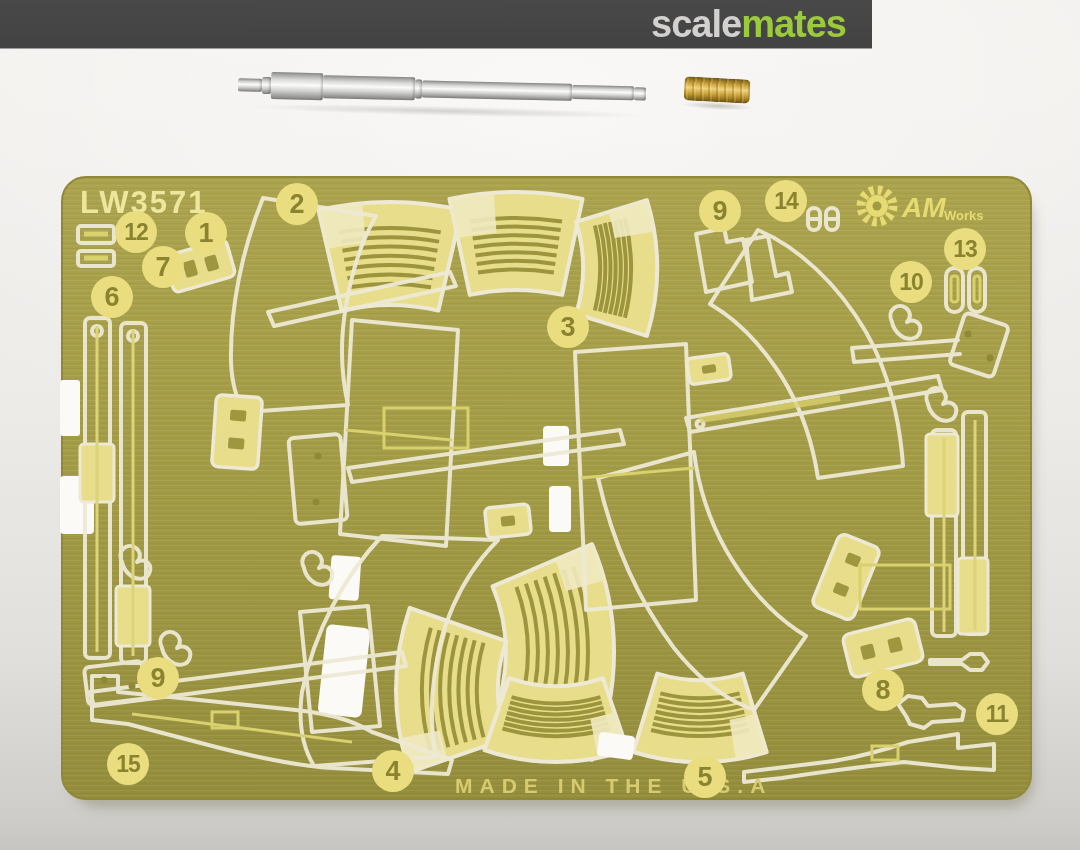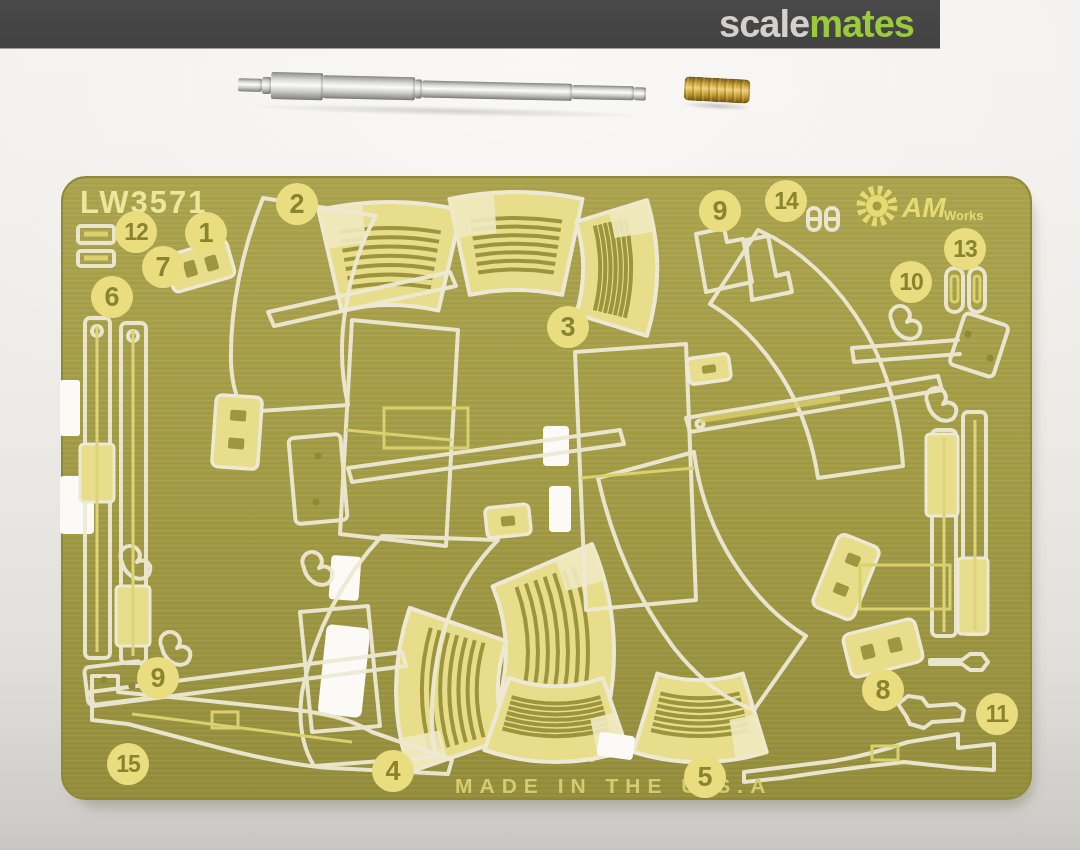--- a/index.html
+++ b/index.html
@@ -4,21 +4,21 @@
 <style>
   html,body{margin:0;padding:0;background:#b9b7b4;}
   .stage{position:relative;width:1080px;height:850px;overflow:hidden;
          font-family:"Liberation Sans", sans-serif;}
   
   .photo{position:absolute;inset:0;
     background:
       radial-gradient(120% 80% at 50% 10%, rgba(255,255,255,.55), rgba(255,255,255,0) 60%),
       linear-gradient(180deg,#f2f0ed 6%,#edebe8 48%,#e2e0dd 76%,#cfcdca 96%,#c8c6c3 100%);}
   
-  .site-header{position:absolute;top:0;left:0;width:940px;height:48px;
+  .site-header{position:absolute;top:0;left:0;width:872px;height:48px;
     background:linear-gradient(180deg,#4a4949,#434242);z-index:20;
     box-shadow:0 1px 0 rgba(0,0,0,.35);text-align:center;}
   .logo{position:absolute;top:1px;right:26px;font-size:38px;font-weight:bold;
     letter-spacing:-1px;line-height:46px;}
   .logo .g1{color:#d2d1cf;}
   .logo .g2{color:#9bca3c;}
   
   .barrel{position:absolute;left:236px;top:66px;width:416px;height:50px;
     transform:rotate(1.3deg);z-index:5;}
   .seg{position:absolute;border-radius:2px;

